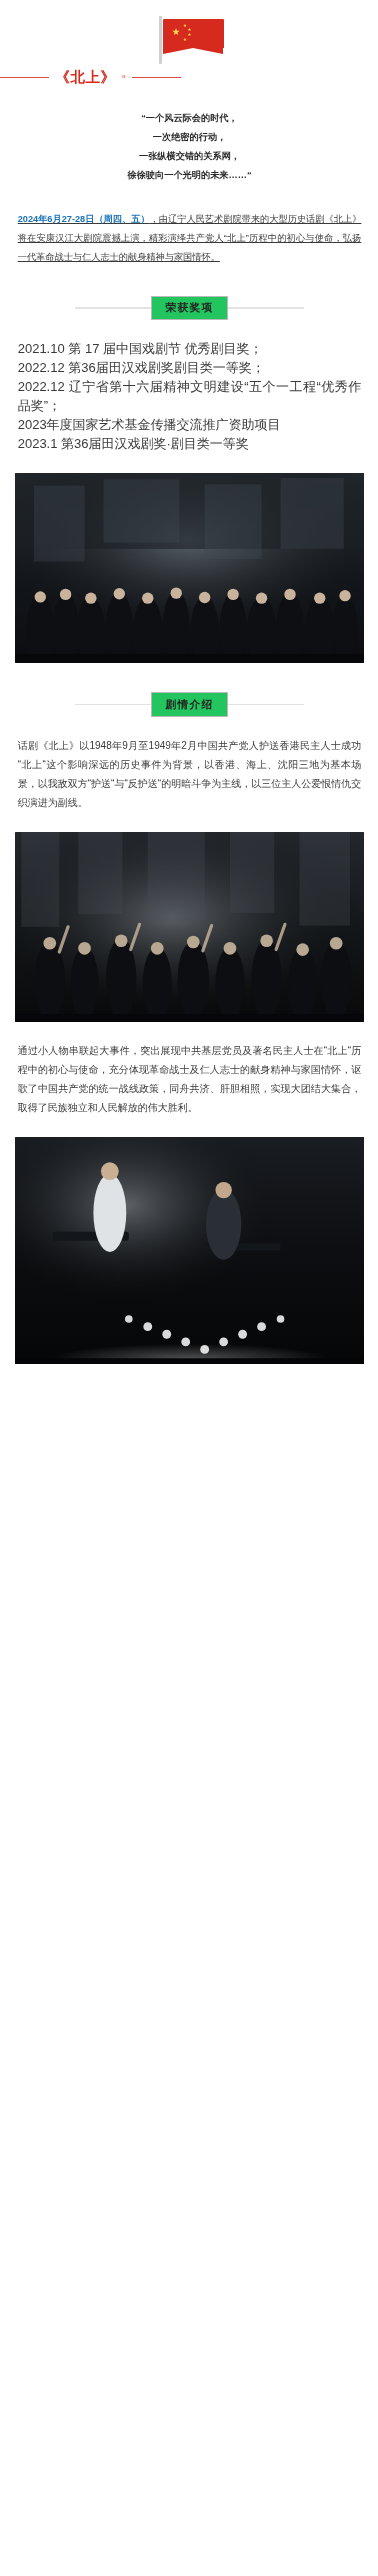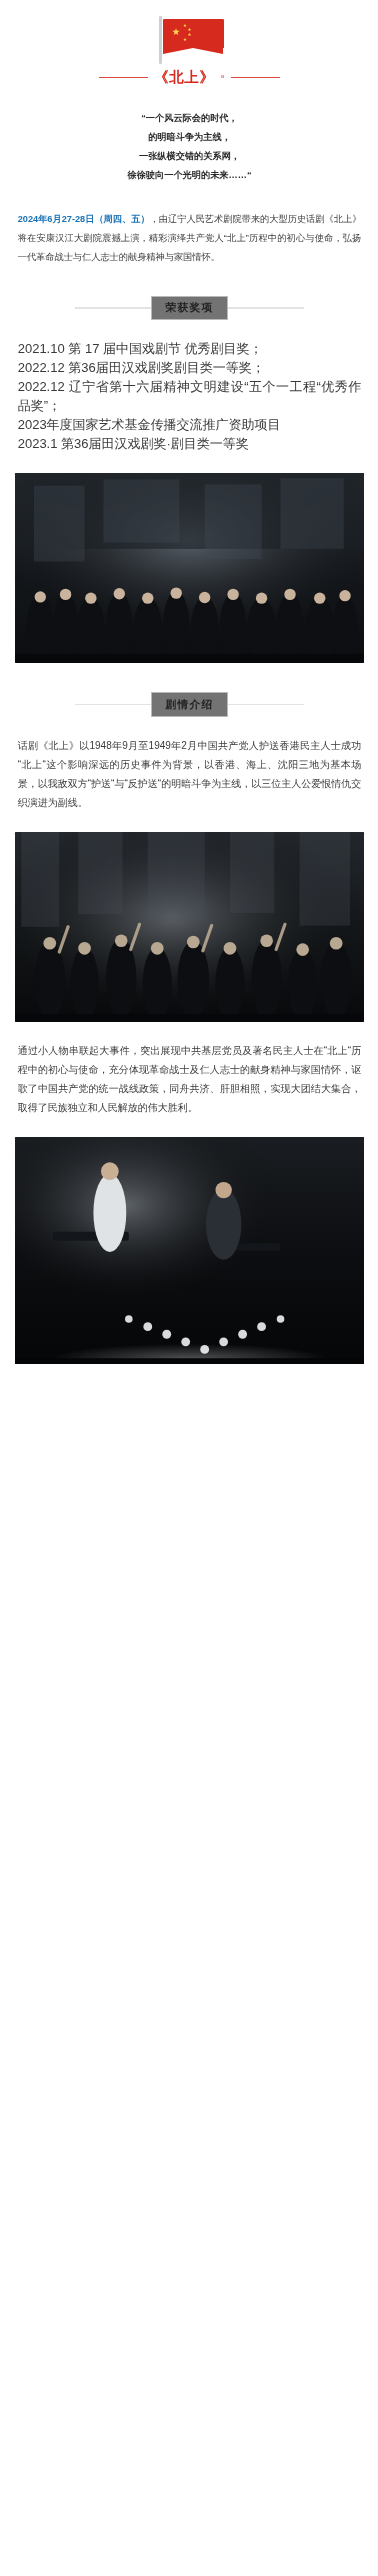--- a/index.html
+++ b/index.html
@@ -65,21 +65,21 @@
   .main-title{
     text-align:center;
     font-size:14.5px;
     font-weight:bold;
     color:#d62a1e;
     letter-spacing:0.6px;
     margin-top:3.8px;
     position:relative;
     display:flex;
     align-items:center;
-    justify-content:center;
+    justify-content:flex-start;
     gap:6.3px;
   }
   .title-rule{
     height:1.3px;
     width:49px;
     background:#d62a1e;
     opacity:.85;
   }
   .title-sup{
     font-size:7px;
@@ -98,20 +98,21 @@
   }
   .quote .q-line{display:block;}
 
   
   .intro{
     margin:25px 17.7px 0 17.7px;
     font-size:9.2px;
     line-height:19px;
     color:#3a3a3a;
     text-align:justify;
+    text-decoration:underline;
   }
   .intro .hl{color:#1a73b7;font-weight:bold;}
 
   
   .section-head{
     margin:29px auto 0 auto;
     display:flex;
     align-items:center;
     justify-content:center;
     gap:0;
@@ -122,21 +123,21 @@
     width:76px;
     background:#e3e3e3;
   }
   .sh-box{
     border:0.9px solid #b9b9b9;
     padding:4.4px 14px;
     font-size:10.7px;
     font-weight:bold;
     color:#222;
     letter-spacing:1.3px;
-    background:#737373;
+    background:#22c55e;
     white-space:nowrap;
   }
 
   
   .awards{
     margin:19px 17.7px 0 17.7px;
     font-size:13px;
     line-height:19px;
     color:#3a3a3a;
     text-align:justify;
@@ -184,21 +185,21 @@
 
   <div class="main-title">
     <span class="title-rule"></span>
     <span>《北上》</span>
     <span class="title-sup">ᴳ</span>
     <span class="title-rule"></span>
   </div>
 
   <div class="quote">
     <span class="q-line">“一个风云际会的时代，</span>
-    <span class="q-line">的明暗斗争为主线，</span>
+    <span class="q-line">一次绝密的行动，</span>
     <span class="q-line">一张纵横交错的关系网，</span>
     <span class="q-line">徐徐驶向一个光明的未来……“</span>
   </div>
 
   <p class="intro">
     <span class="hl">2024年6月27-28日（周四、五）</span><span>，由辽宁人民艺术剧院带来的大型历史话剧《北上》将在安康汉江大剧院震撼上演，精彩演绎共产党人“北上”历程中的初心与使命，弘扬一代革命战士与仁人志士的献身精神与家国情怀。</span>
   </p>
 
   <div class="section-head">
     <span class="sh-bar"></span>

